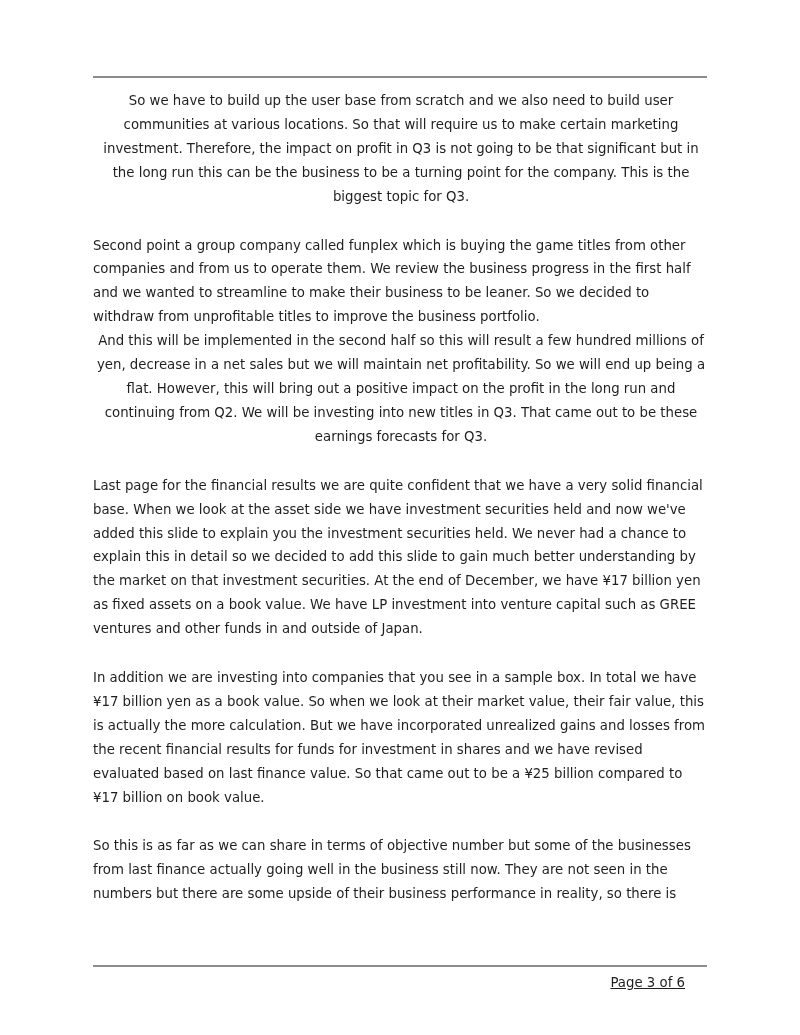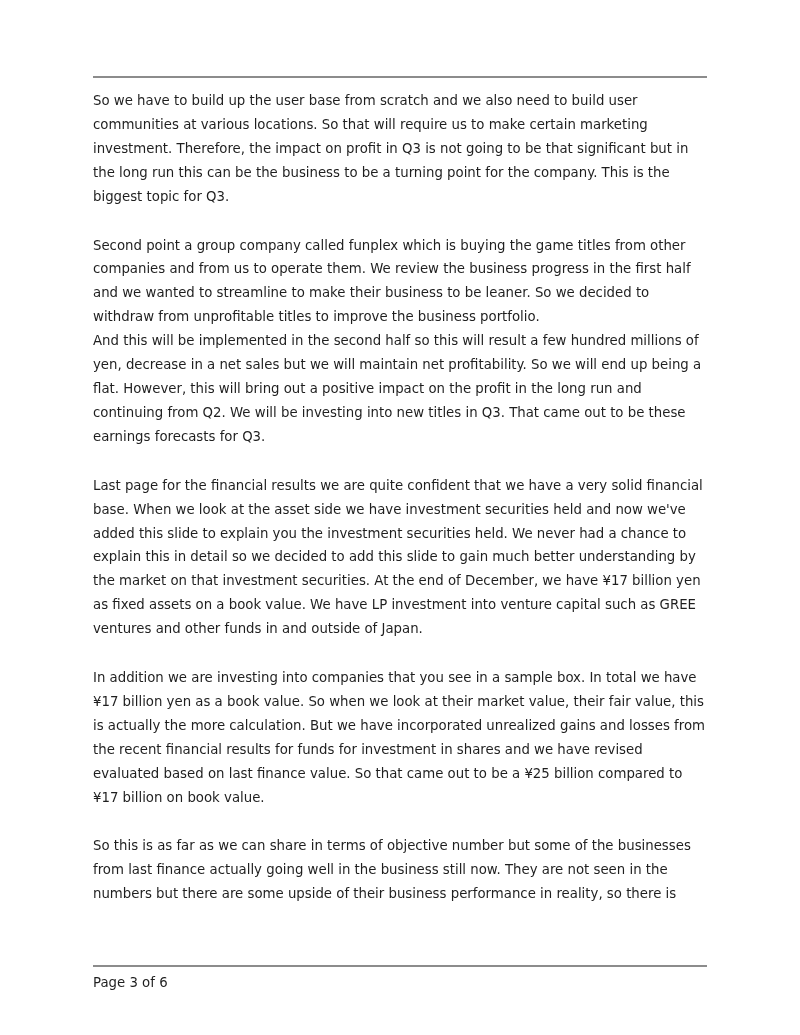--- a/index.html
+++ b/index.html
@@ -34,35 +34,37 @@
     width: 616px;
     font-size: 13.3px;
     line-height: 23.9px;
   }
   .para {
     margin: 25px 0 0 0;
   }
   .para:first-child,
   .para.no-gap {
     margin-top: 0;
+    text-align: center;
   }
   .footer-rule {
     position: absolute;
     top: 965px;
     left: 93px;
     width: 614px;
   }
   .page-number {
     position: absolute;
     top: 973px;
     left: 93px;
     width: 592px;
-    text-align: left;
+    text-align: right;
     font-size: 13.3px;
     line-height: 20px;
+    text-decoration: underline;
   }
 </style>
 </head>
 <body>
 
 <div class="page">
 
   <hr class="rule top-rule">
 
   <div class="content">

